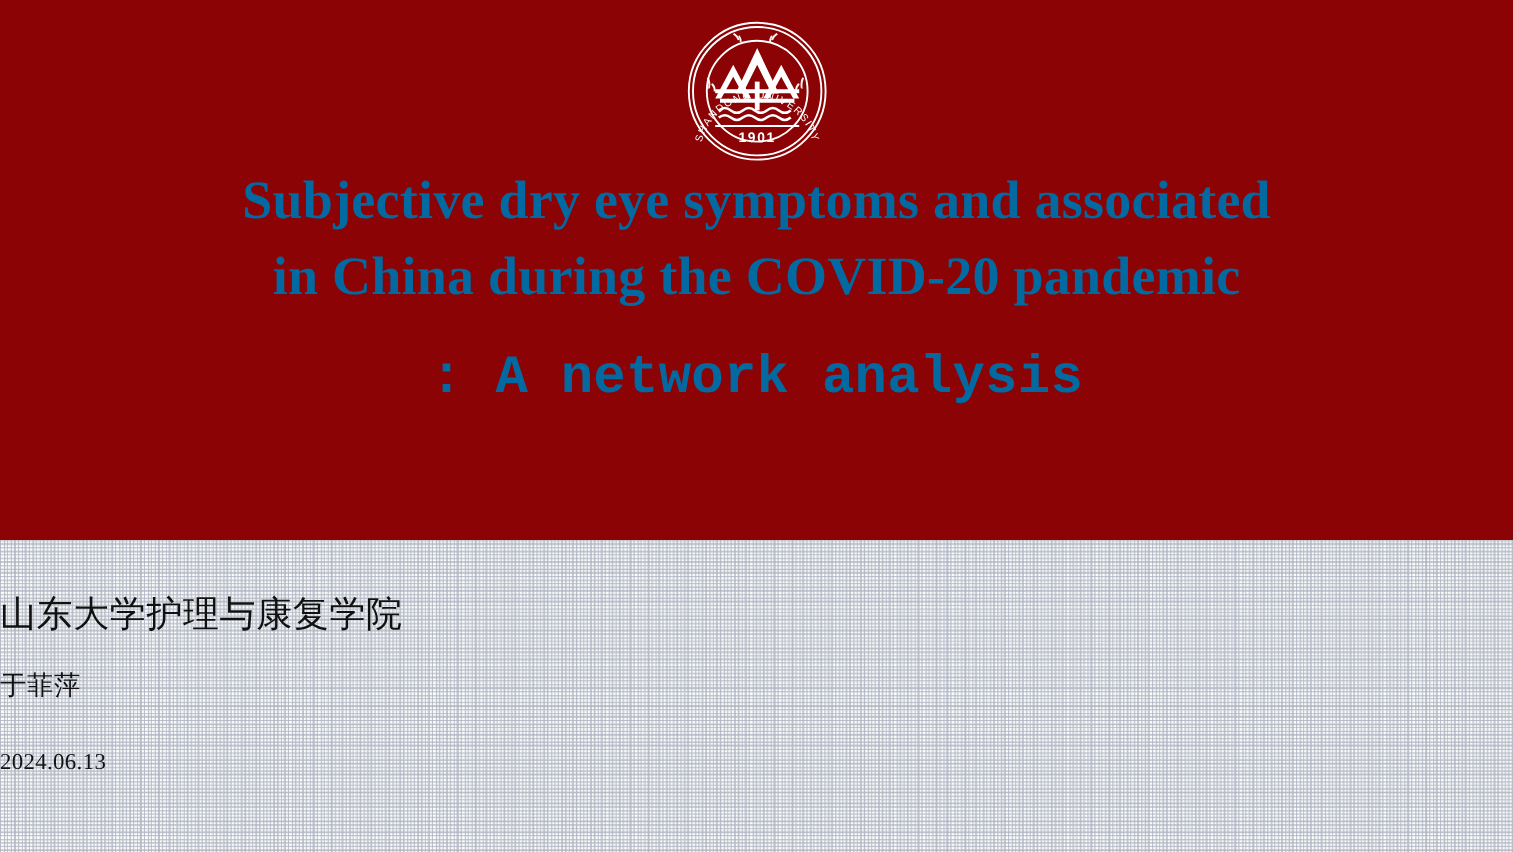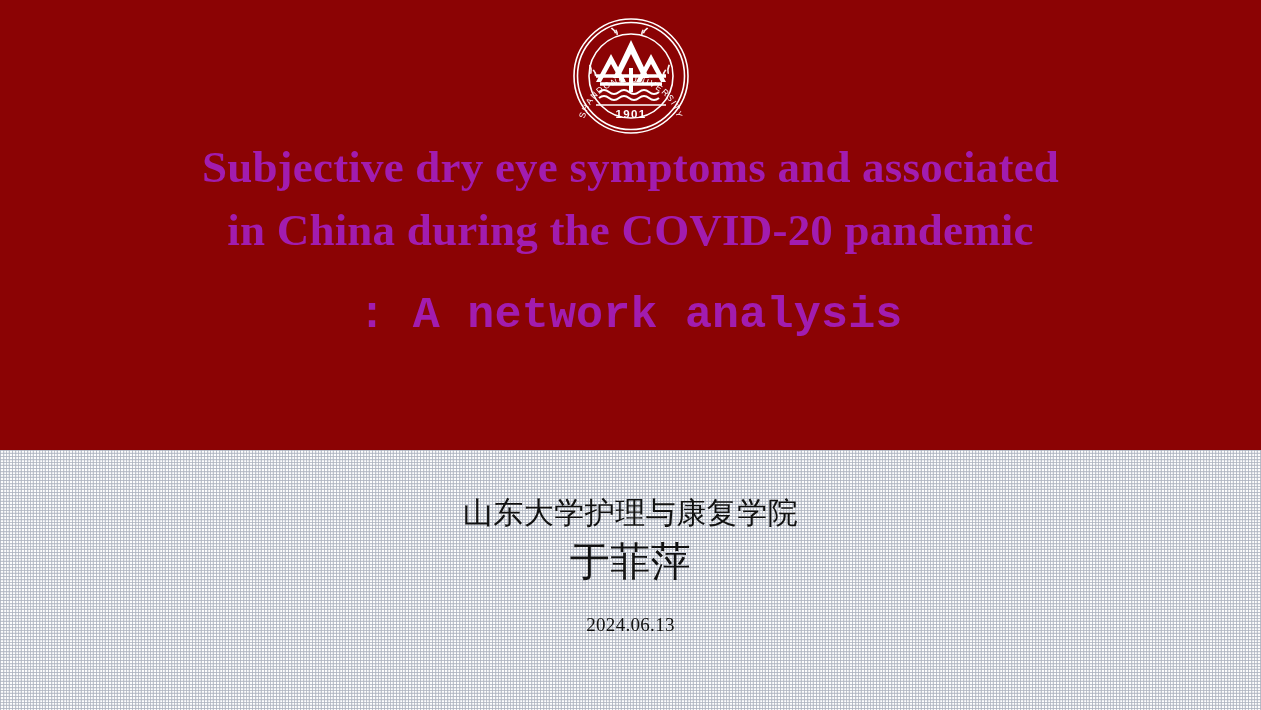--- a/index.html
+++ b/index.html
@@ -103,55 +103,54 @@
   .title-block {
     position: absolute;
     left: 0;
     top: 136px;
     width: 1261px;
     text-align: center;
     padding: 0 55px;
     box-sizing: border-box;
   }
   .title-line {
-    color: #a21caf;
+    color: #0369a1;
     font-family: "Liberation Serif", "DejaVu Serif", serif;
     font-weight: bold;
     font-size: 45px;
     line-height: 63px;
     letter-spacing: 0.2px;
     white-space: nowrap;
   }
   .title-line.subtitle {
     margin-top: 22px;
     font-family: Liberation Mono, monospace;
   }
 
   
   .lower-block {
     position: absolute;
     left: 0;
     top: 494px;
     width: 1261px;
-    text-align: center;
   }
   .affiliation {
     font-family: "DejaVu Sans", "Liberation Sans", sans-serif;
     font-size: 30px;
     line-height: 38px;
     color: #111111;
     letter-spacing: 0.5px;
   }
   .presenter {
     font-family: "DejaVu Sans", "Liberation Sans", sans-serif;
-    font-size: 40px;
+    font-size: 22px;
     line-height: 38px;
     color: #111111;
     letter-spacing: 0.5px;
-    margin-top: 10px;
+    margin-top: 21px;
   }
   .date {
     font-family: "Liberation Serif", "DejaVu Serif", serif;
     font-size: 19px;
     line-height: 34px;
     color: #121212;
     margin-top: 28px;
     letter-spacing: 0.3px;
   }
 </style>

